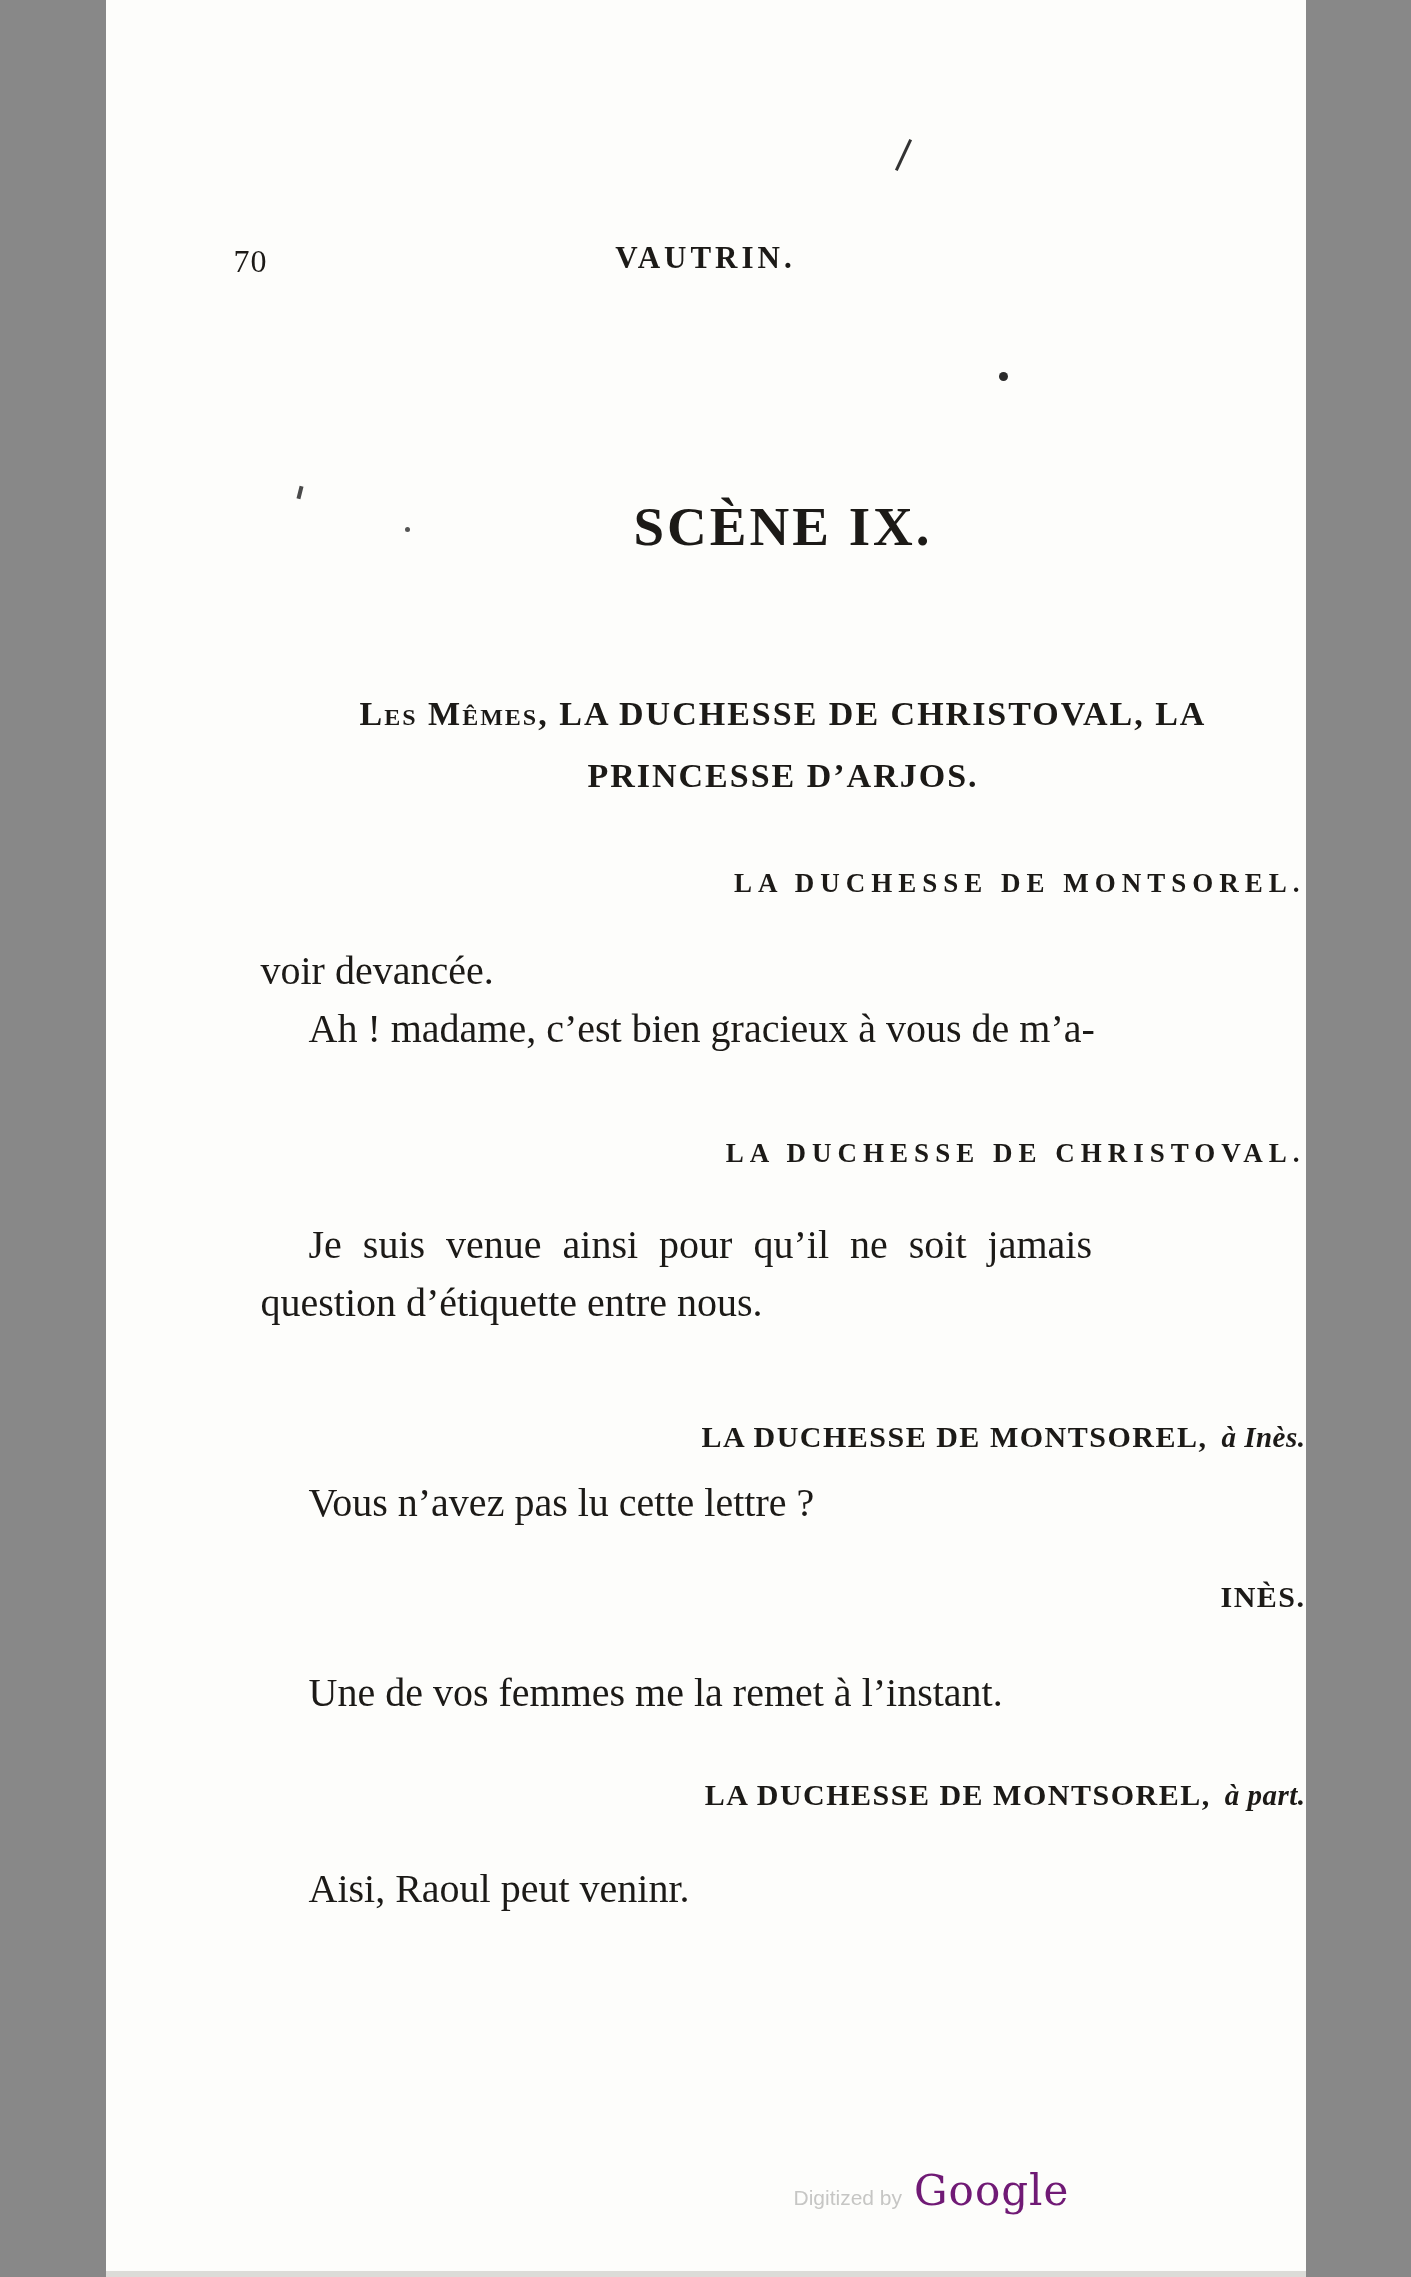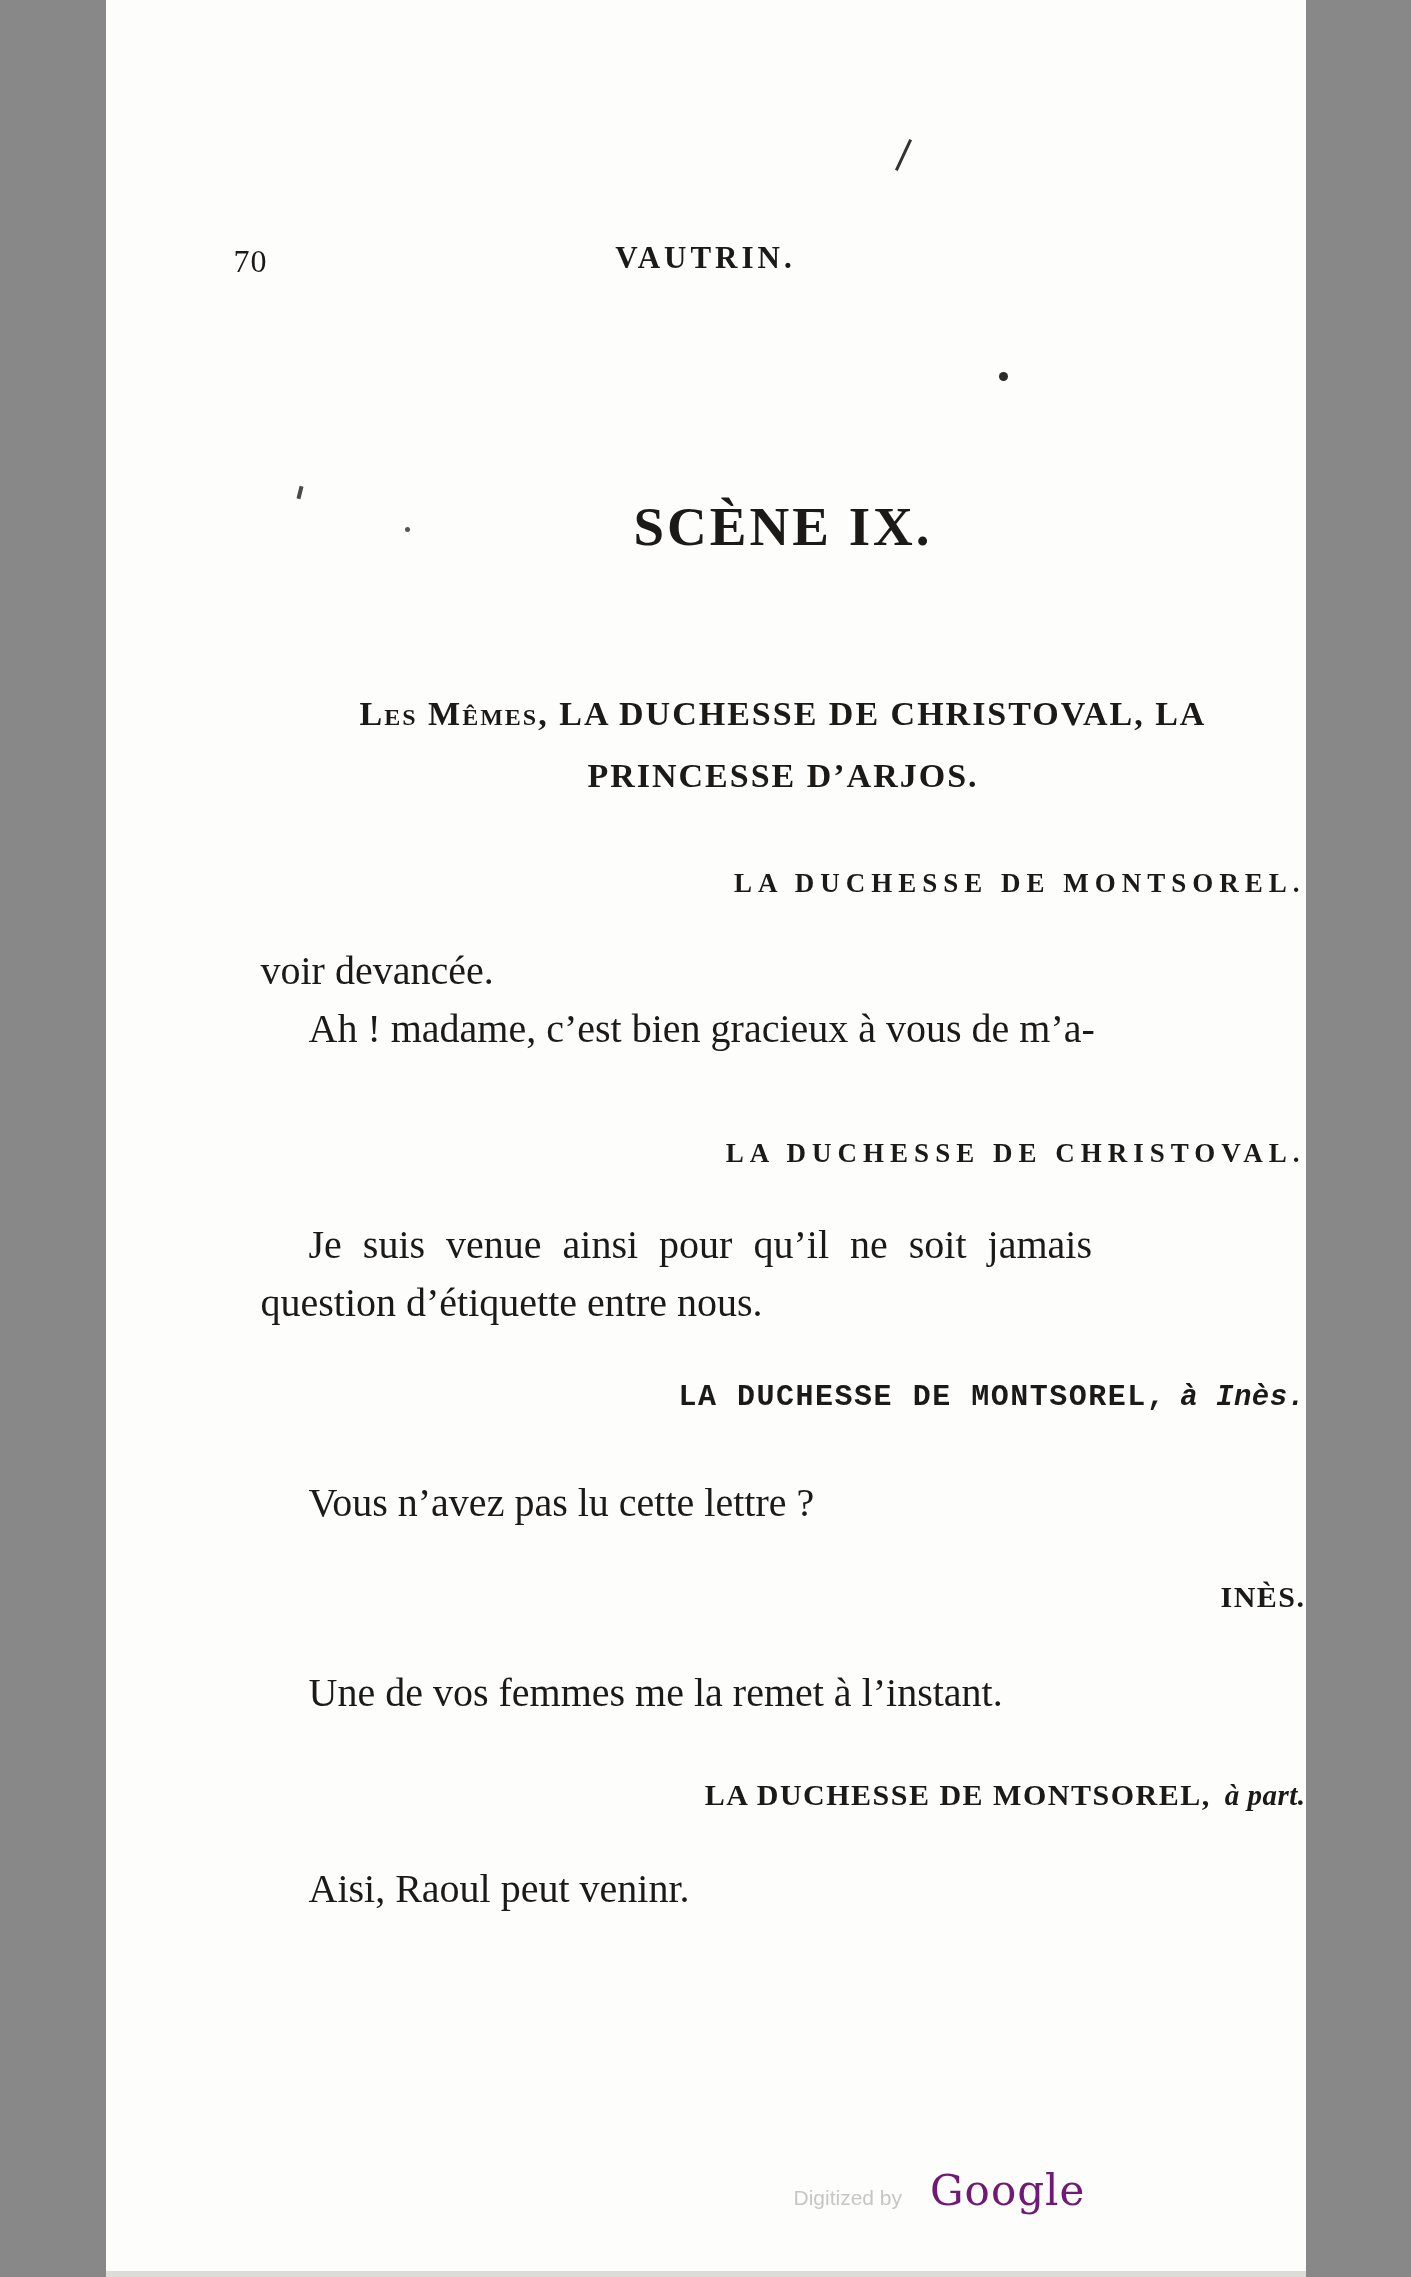--- a/index.html
+++ b/index.html
@@ -88,34 +88,34 @@
   }
   .para .line { white-space: nowrap; }
   .para .line.first { text-indent: 48px; }
   .para .line.spread { word-spacing: 11px; }
 
   
   .sp1 { top: 868px; }
   .p1  { top: 942px; }
   .sp2 { top: 1138px; }
   .p2  { top: 1216px; }
-  .sp3 { top: 1380px; font-family: Liberation Mono, monospace; }
+  .sp3 { top: 1420px; }
   .p3  { top: 1474px; }
   .sp4 { top: 1580px; }
   .p4  { top: 1664px; }
   .sp5 { top: 1778px; }
   .p5  { top: 1860px; }
 
   
   .watermark {
     position: absolute;
     left: 688px; top: 2166px;
     display: flex;
     align-items: baseline;
-    gap: 28px;
+    gap: 12px;
   }
   .watermark .prefix {
     font-family: "Liberation Sans", sans-serif;
     font-size: 21px;
     color: #c6c6c4;
   }
   .watermark .logo {
     font-family: "DejaVu Serif", serif;
     font-size: 42px;
     color: #701a75;

